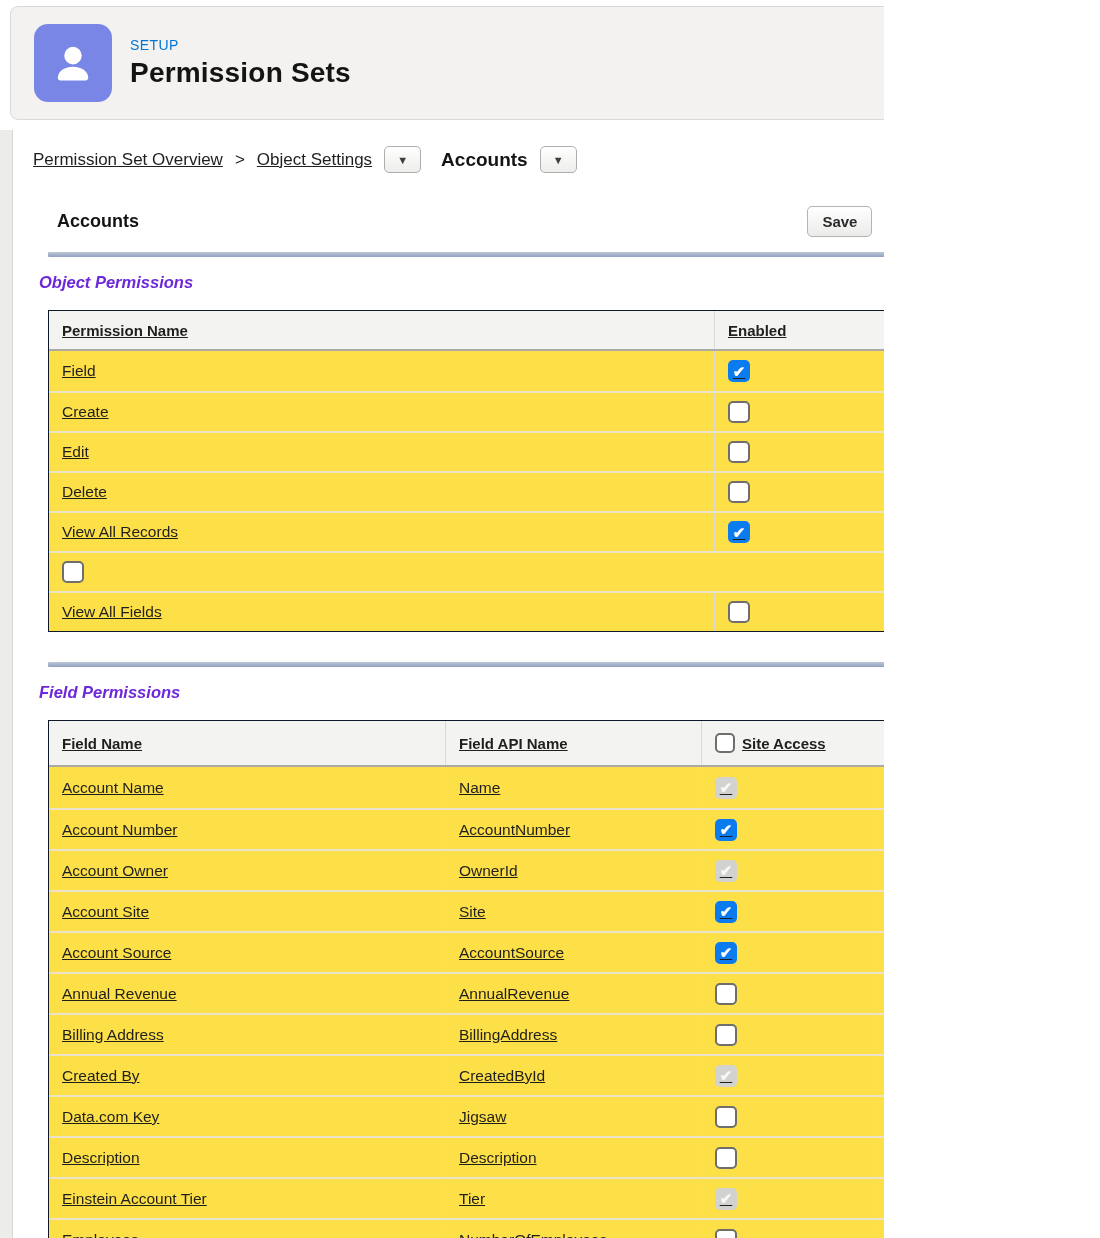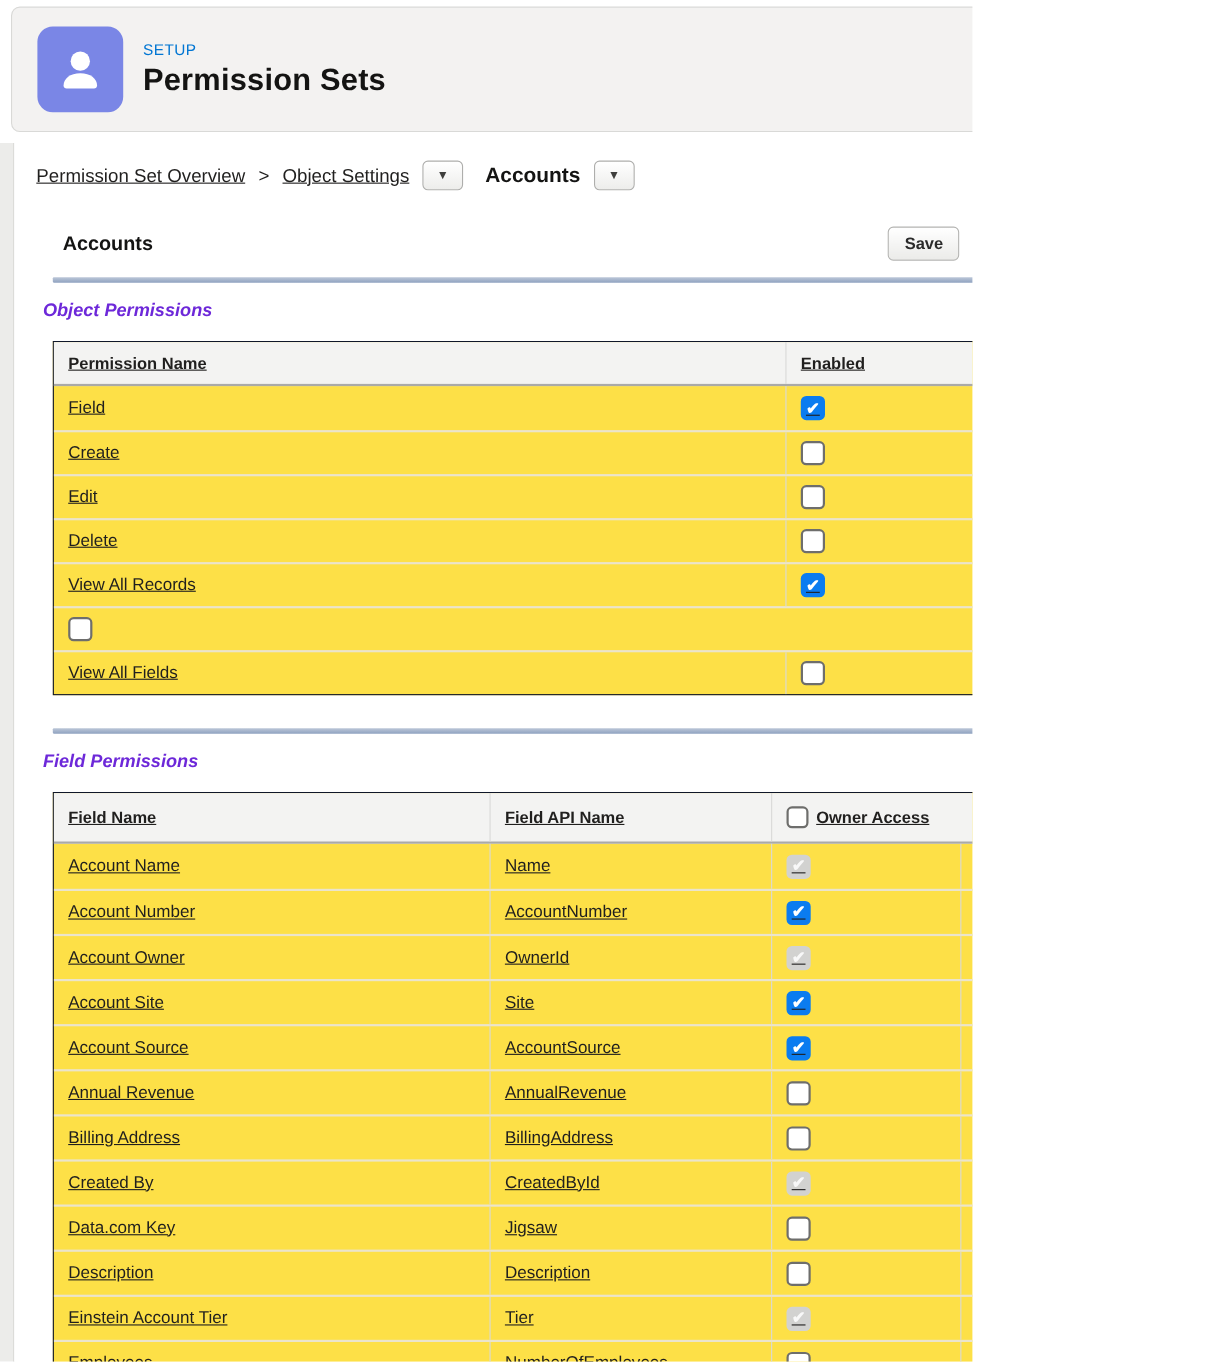--- a/index.html
+++ b/index.html
@@ -184,21 +184,21 @@
       <div class="divider" style="margin-top:30px;"></div>
 
       <h3 class="section-heading">Field Permissions</h3>
 
       <div class="table fp-table">
         <div class="trow fp-grid thead">
           <div class="cell">Field Name</div>
           <div class="cell">Field API Name</div>
           <div class="cell">
             <span class="cb unchecked hdr-cb"></span>
-            <span>Owner Access</span>
+            <span>Site Access</span>
           </div>
         </div>
         <div id="fp-rows">
             <div class="trow fp-grid">
               <div class="cell">Account Name</div>
               <div class="cell">Name</div>
               <div class="cell">
                 <span class="cb dis-checked">✔</span>
               </div>
               <div class="cell">

